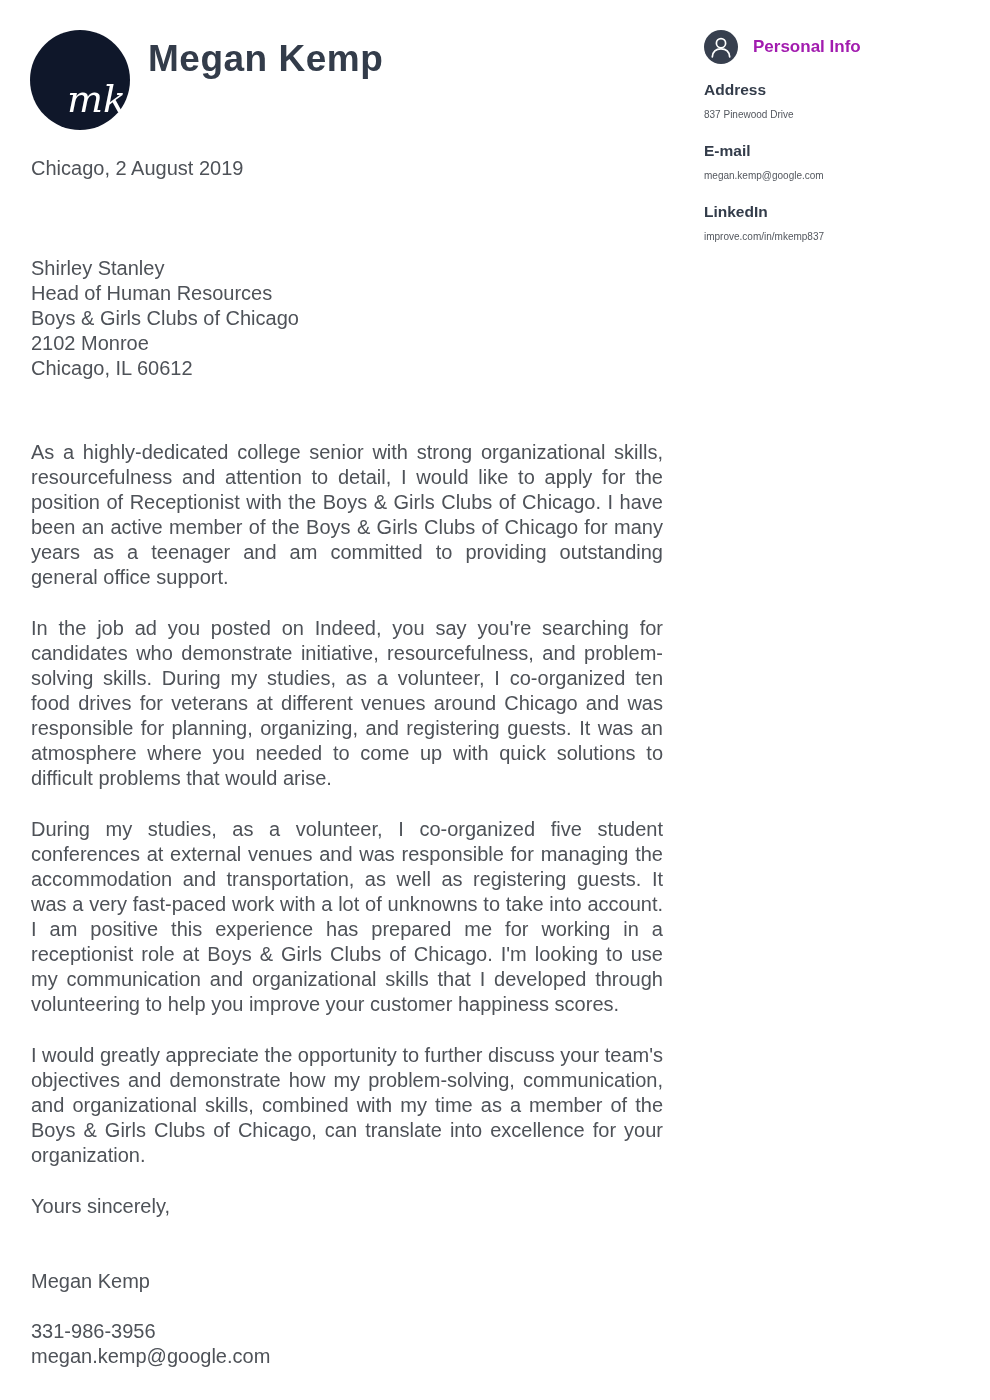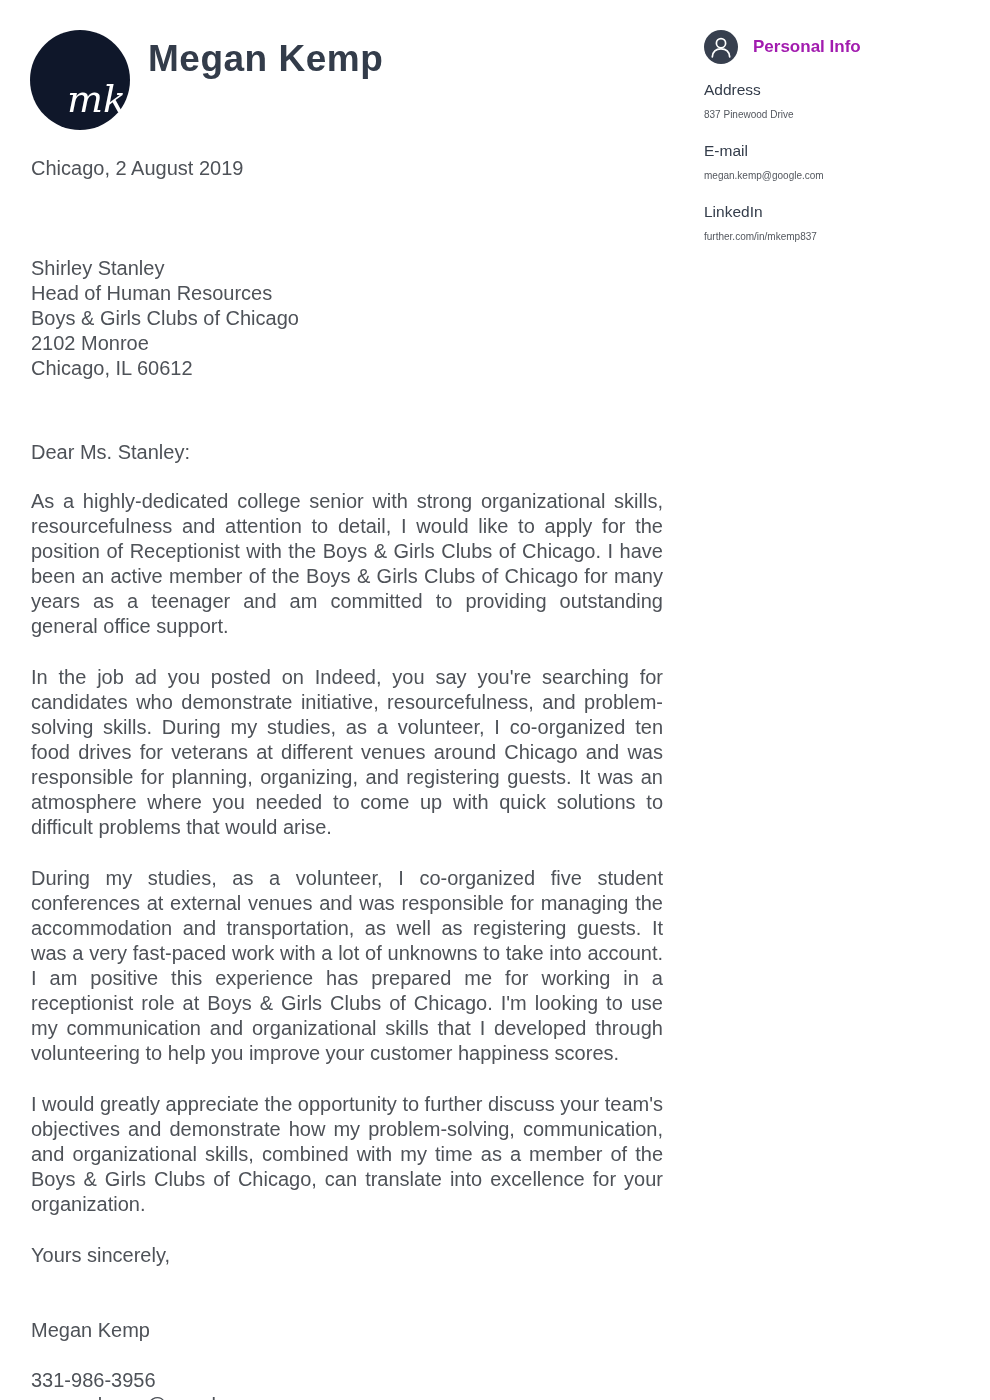--- a/index.html
+++ b/index.html
@@ -63,21 +63,21 @@
     margin-right: 15px;
   }
   .panel-title {
     font-size: 17px;
     font-weight: 700;
     color: #a21caf;
   }
   .info-item { margin-bottom: 18px; }
   .info-label {
     font-size: 15.5px;
-    font-weight: 400;
+    font-weight: 700;
     color: #333c4a;
     line-height: 18px;
     margin-bottom: 7px;
   }
   .info-value {
     font-size: 10px;
     color: #53575e;
     line-height: 18px;
   }
 
@@ -124,36 +124,35 @@
     <div class="info-item">
       <div class="info-label">Address</div>
       <div class="info-value">837 Pinewood Drive</div>
     </div>
     <div class="info-item">
       <div class="info-label">E-mail</div>
       <div class="info-value">megan.kemp@google.com</div>
     </div>
     <div class="info-item">
       <div class="info-label">LinkedIn</div>
-      <div class="info-value">further.com/in/mkemp837</div>
+      <div class="info-value">improve.com/in/mkemp837</div>
     </div>
   </aside>
 
   <main class="letter">
     <p class="date-line">Chicago, 2 August 2019</p>
 
     <div class="recipient">
       <p>Shirley Stanley</p>
       <p>Head of Human Resources</p>
       <p>Boys &amp; Girls Clubs of Chicago</p>
       <p>2102 Monroe</p>
       <p>Chicago, IL 60612</p>
     </div>
 
-    <p class="salutation">Dear Ms. Stanley:</p>
 
     <p class="para">As a highly-dedicated college senior with strong organizational skills, resourcefulness and attention to detail, I would like to apply for the position of Receptionist with the Boys &amp; Girls Clubs of Chicago. I have been an active member of the Boys &amp; Girls Clubs of Chicago for many years as a teenager and am committed to providing outstanding general office support.</p>
     <p class="para">In the job ad you posted on Indeed, you say you're searching for candidates who demonstrate initiative, resourcefulness, and problem-solving skills. During my studies, as a volunteer, I co-organized ten food drives for veterans at different venues around Chicago and was responsible for planning, organizing, and registering guests. It was an atmosphere where you needed to come up with quick solutions to difficult problems that would arise.</p>
     <p class="para">During my studies, as a volunteer, I co-organized five student conferences at external venues and was responsible for managing the accommodation and transportation, as well as registering guests. It was a very fast-paced work with a lot of unknowns to take into account. I am positive this experience has prepared me for working in a receptionist role at Boys &amp; Girls Clubs of Chicago. I'm looking to use my communication and organizational skills that I developed through volunteering to help you improve your customer happiness scores.</p>
     <p class="para">I would greatly appreciate the opportunity to further discuss your team's objectives and demonstrate how my problem-solving, communication, and organizational skills, combined with my time as a member of the Boys &amp; Girls Clubs of Chicago, can translate into excellence for your organization.</p>
 
     <p class="closing">Yours sincerely,</p>
     <p class="sig-name">Megan Kemp</p>
 
     <div class="contact">

